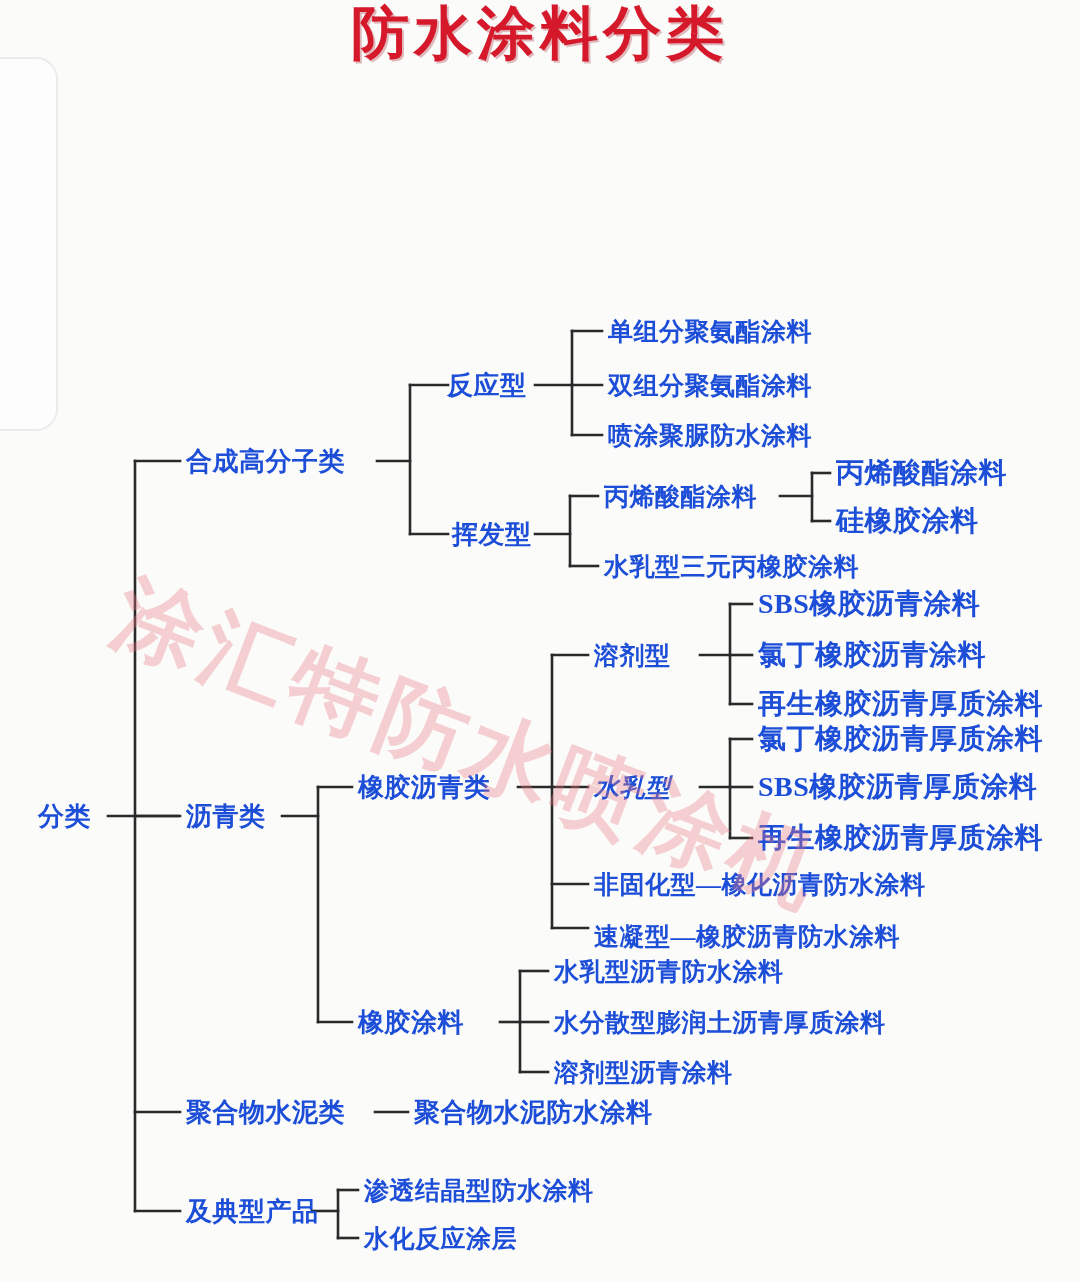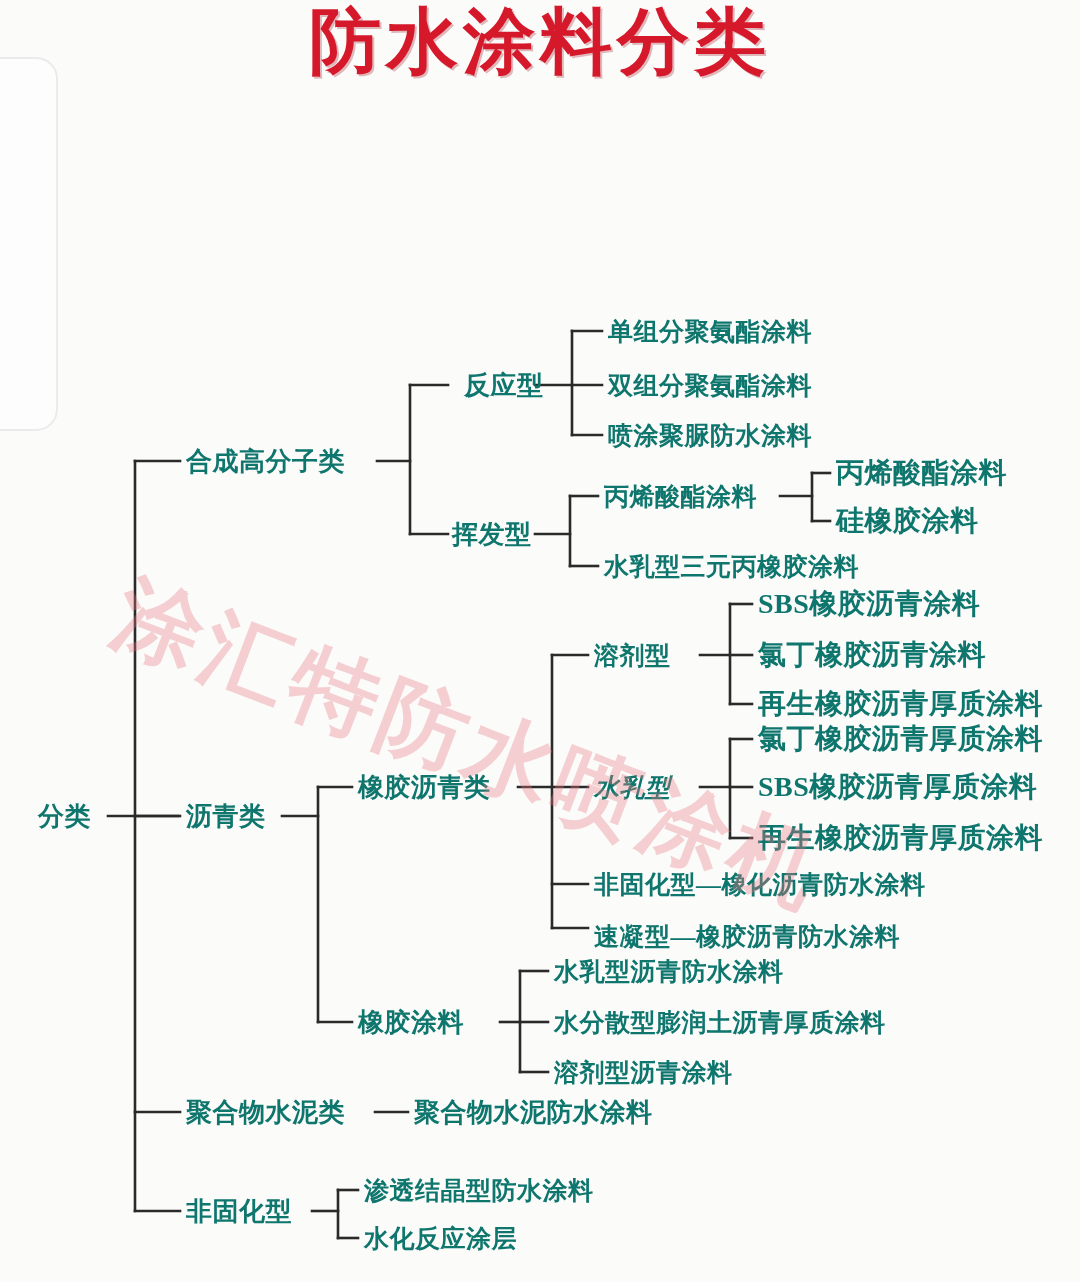--- a/index.html
+++ b/index.html
@@ -17,28 +17,28 @@
   }
   #title{
     position:absolute;left:0;top:4px;width:1080px;
     text-align:center;line-height:1.02;
     color:#d6182b;
     font-family:"DejaVu Serif",serif;
     font-weight:bold;
     letter-spacing:5px;
     text-shadow:2px 2px 0 rgba(150,10,25,.28);
   }
-  #title .l1{display:block;font-size:72px;text-align:center;}
+  #title .l1{display:block;font-size:58px;text-align:center;}
   #title .l2{display:block;font-size:82px;margin-top:2px;}
 
   #svg{position:absolute;left:0;top:0;width:1080px;height:1282px;}
 
   .node{
     position:absolute;
-    color:#0f766e;
+    color:#1d4ed8;
     font-weight:bold;
     white-space:nowrap;
     font-size:25px;
     transform:translateY(-50%);
     letter-spacing:.5px;
   }
   .node.L0{font-size:26px;}
   .node.L1{font-size:26px;}
   .node.L2{font-size:26px;}
   .node.L3{font-size:25px;}
@@ -139,23 +139,23 @@
     <path d="M338,1190 L358,1190"></path>
     <path d="M338,1238 L358,1238"></path>
   </g>
 </svg>
 
 <div class="node L0" style="left:38px;top:816px;">分类</div>
 
 <div class="node L1" style="left:186px;top:461px;">合成高分子类</div>
 <div class="node L1" style="left:186px;top:816px;">沥青类</div>
 <div class="node L1" style="left:186px;top:1112px;">聚合物水泥类</div>
-<div class="node L1" style="left:186px;top:1211px;">非固化型</div>
+<div class="node L1" style="left:186px;top:1211px;">及典型产品</div>
 
-<div class="node L2" style="left:464px;top:385px;">反应型</div>
+<div class="node L2" style="left:447px;top:385px;">反应型</div>
 <div class="node L2" style="left:452px;top:534px;">挥发型</div>
 
 <div class="node L3" style="left:608px;top:331px;">单组分聚氨酯涂料</div>
 <div class="node L3" style="left:608px;top:385px;">双组分聚氨酯涂料</div>
 <div class="node L3" style="left:608px;top:435px;">喷涂聚脲防水涂料</div>
 
 <div class="node L3" style="left:604px;top:496px;">丙烯酸酯涂料</div>
 <div class="node L3" style="left:604px;top:566px;">水乳型三元丙橡胶涂料</div>
 
 <div class="node L4" style="left:836px;top:473px;">丙烯酸酯涂料</div>

